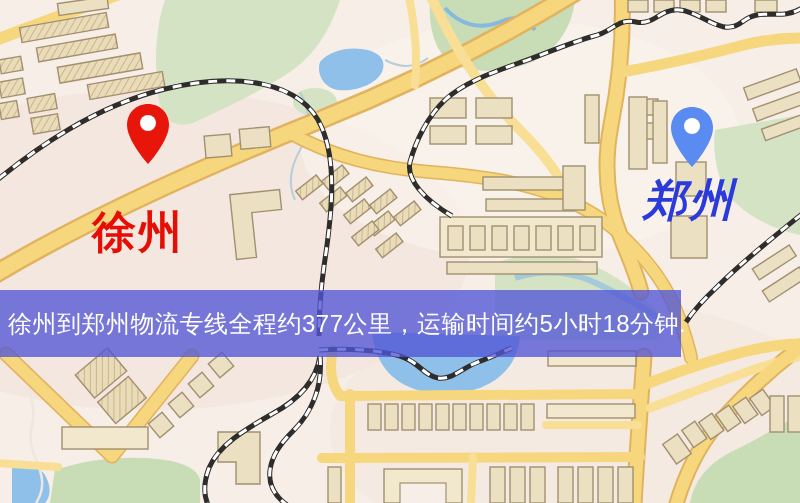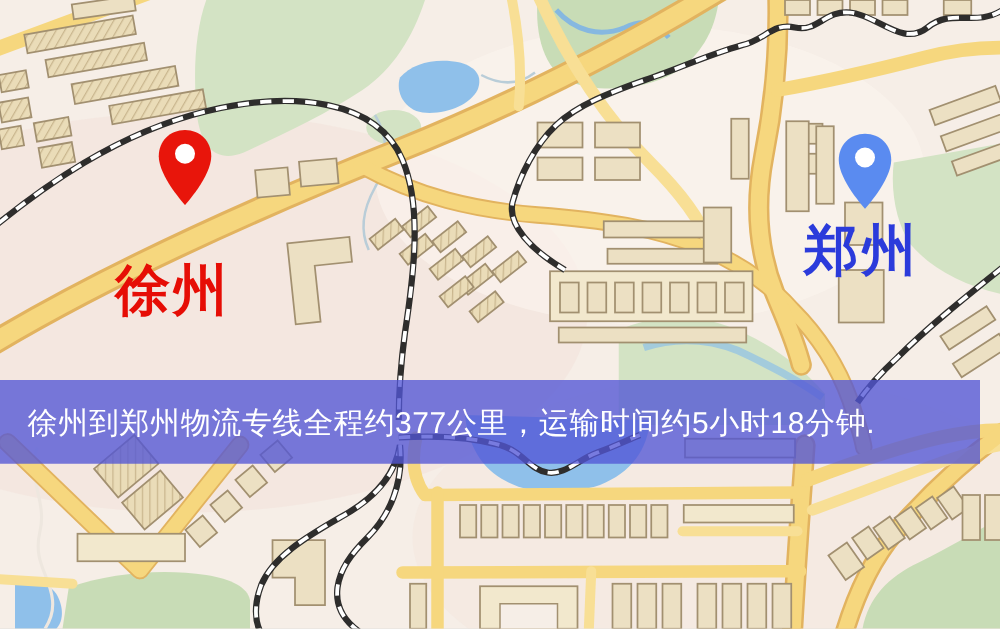--- a/index.html
+++ b/index.html
@@ -12,29 +12,29 @@
   .rail-b{fill:none;stroke:#2e2d2c;stroke-width:5;}
   .rail-d{fill:none;stroke:#ffffff;stroke-width:3;stroke-dasharray:9 9;}
   .bld{fill:#ece0c3;stroke:#a29070;stroke-width:1.4;}
   .bld-h{fill:url(#hatch);stroke:#a29070;stroke-width:1.4;}
   .bld-o{fill:#f2e8cd;stroke:#a29070;stroke-width:1.4;}
   .green{fill:#d3e3c4;}
   .green2{fill:#c8dcb6;}
   .water{fill:#8fc0ea;}
   .stream{fill:none;stroke:#b9cdd8;stroke-width:2;}
   .wpath{fill:none;stroke:#eee7df;stroke-width:2.5;}
-  .banner{position:absolute;left:0;top:304px;width:784px;height:67px;
+  .banner{position:absolute;left:0;top:290px;width:681px;height:67px;
           background:rgba(82,86,214,0.78);display:flex;align-items:center;
-          padding-left:22px;box-sizing:border-box;z-index:5;}
+          padding-left:8px;box-sizing:border-box;z-index:5;}
   .banner span{color:#ffffff;font-size:24px;letter-spacing:0.5px;white-space:nowrap;}
   .pin{position:absolute;width:44px;height:62px;z-index:6;}
   .pin-label{position:absolute;z-index:6;font-family:"Liberation Serif",serif;
              font-weight:bold;font-size:44px;line-height:1;letter-spacing:2px;}
   .label-origin{left:92px;top:179px;color:#e60d05;margin-top:32px;}
-  .label-dest{left:643px;top:179px;color:#2b3bdb;}
+  .label-dest{left:643px;top:179px;color:#2b3bdb;font-style:italic;}
 </style>
 </head>
 <body>
 
 <div class="stage">
 
   <svg width="800" height="503" viewBox="0 0 800 503">
     <defs>
       <pattern id="hatch" patternUnits="userSpaceOnUse" width="6" height="6" patternTransform="rotate(40)">
         <rect width="6" height="6" fill="#eadcb8"></rect>

